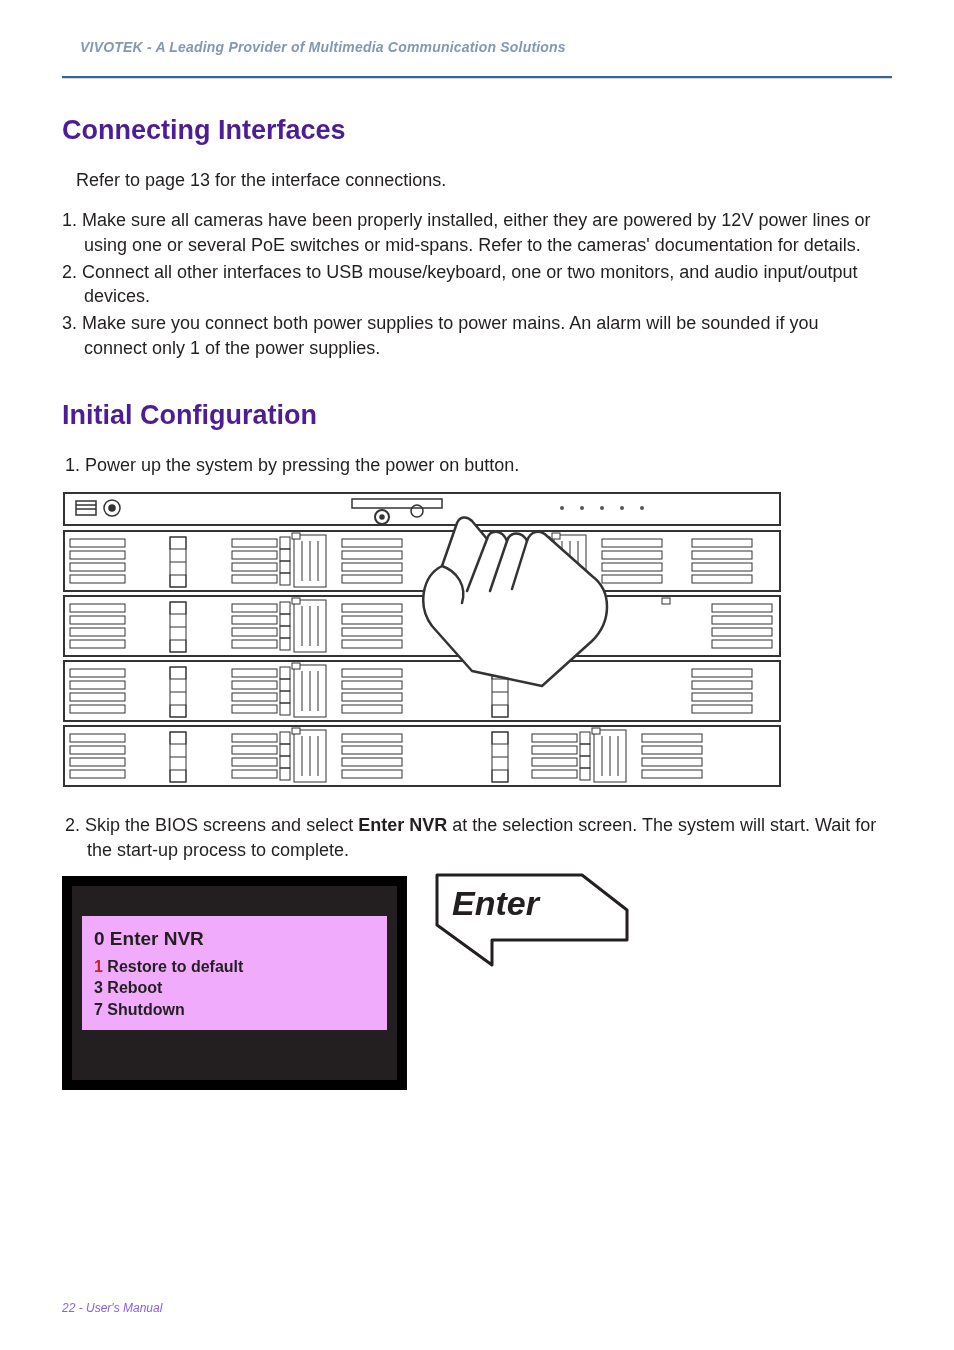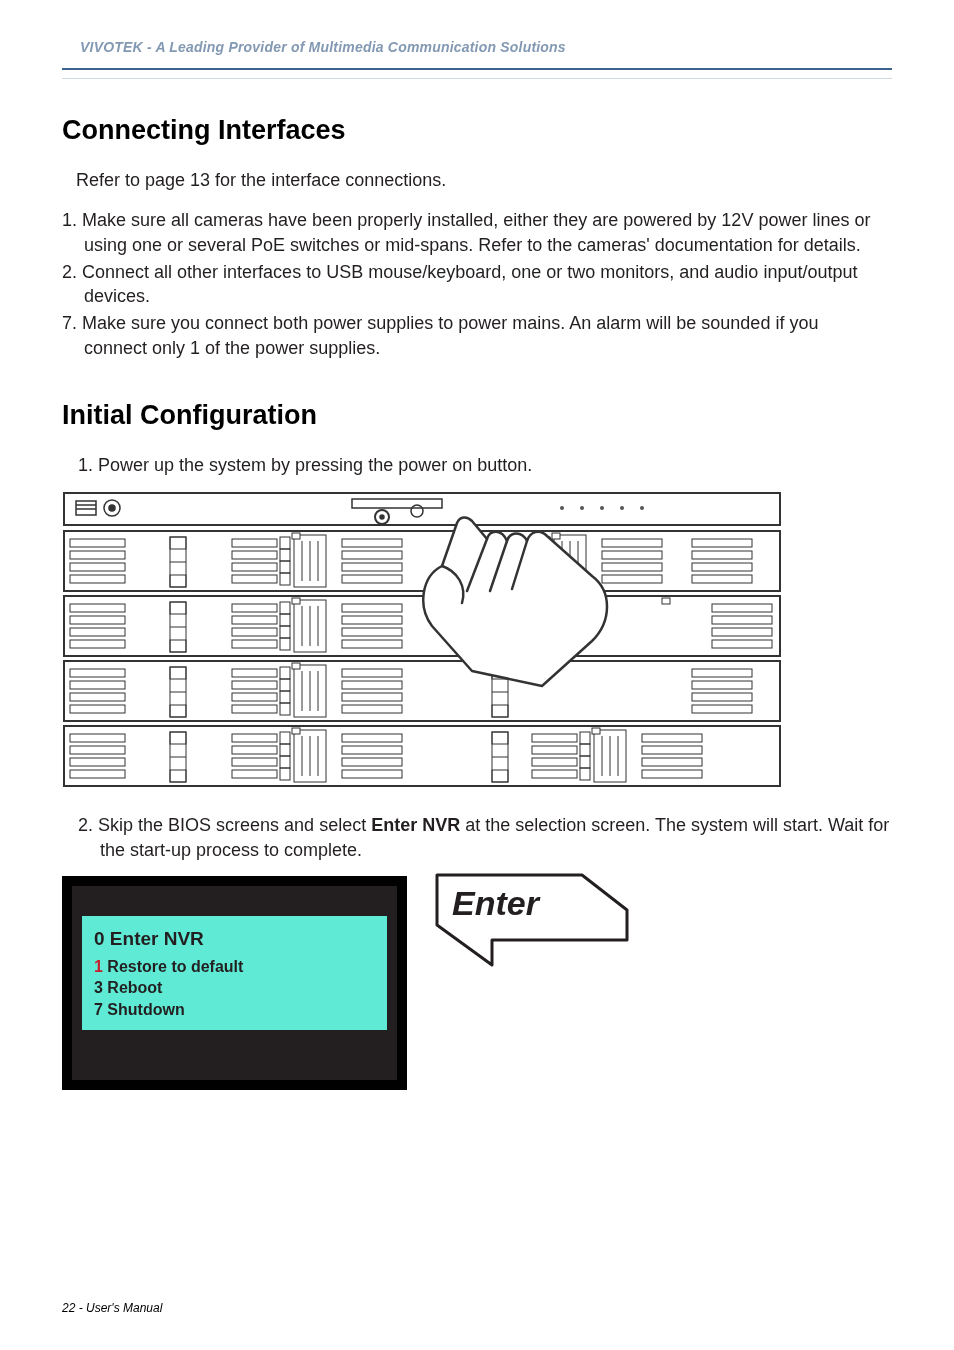--- a/index.html
+++ b/index.html
@@ -15,21 +15,21 @@
     height: 1350px;
     position: relative;
     box-sizing: border-box;
   }
   .header-bar {
     position: absolute;
     top: 38px;
     left: 62px;
     right: 62px;
     border-bottom: 2px solid #3a6390;
-    padding-bottom: 12px;
+    padding-bottom: 20px;
   }
   .header-text {
     font-size: 14px;
     font-style: italic;
     font-weight: bold;
     color: #8399b3;
     letter-spacing: 0.2px;
     padding-left: 18px;
   }
   .second-rule {
@@ -42,21 +42,21 @@
   .content {
     position: absolute;
     top: 105px;
     left: 62px;
     right: 62px;
     color: #231f20;
   }
   h2 {
     font-size: 27px;
     font-weight: bold;
-    color: #000000;
+    color: #4c1d95;
     margin: 10px 0 22px 0;
   }
   .para {
     font-size: 18px;
     line-height: 1.35;
     margin: 0 0 16px 14px;
   }
   ol.num {
     list-style: none;
     padding: 0;
@@ -68,21 +68,21 @@
     margin-bottom: 3px;
     padding-left: 22px;
     text-indent: -22px;
   }
   .sec2 {
     margin-top: 40px;
   }
   .step {
     font-size: 18px;
     line-height: 1.35;
-    margin: 0 0 14px 16px;
+    margin: 0 0 14px 3px;
     padding-left: 22px;
     text-indent: -22px;
   }
   .device-figure {
     margin: 10px 0 20px 0;
   }
   .device-figure svg {
     display: block;
   }
   .boot-row {
@@ -94,21 +94,21 @@
   .boot-screen {
     width: 345px;
     border: 10px solid #010101;
     background: #231f20;
     color: #fff;
     padding: 0 0 50px 0;
     position: relative;
     box-sizing: border-box;
   }
   .boot-inner {
-    background: #5eead4;
+    background: #f0abfc;
     color: #231f20;
     margin: 0 10px 0 10px;
     padding: 8px 10px 10px 12px;
   }
   .boot-gap {
     height: 30px;
     background: #231f20;
   }
   .boot-line {
     font-size: 16px;
@@ -130,21 +130,21 @@
   }
   .enter-key svg {
     display: block;
   }
   .footer {
     position: absolute;
     bottom: 35px;
     left: 62px;
     font-size: 12px;
     font-style: italic;
-    color: #000000;
+    color: #8b5cf6;
   }
 </style>
 </head>
 <body>
 
 <div class="page">
 
   <div class="header-bar">
     <span class="header-text">VIVOTEK - A Leading Provider of Multimedia Communication Solutions</span>
   </div>
@@ -152,21 +152,21 @@
 
   <div class="content">
 
     <h2>Connecting Interfaces</h2>
 
     <p class="para">Refer to page 13 for the interface connections.</p>
 
     <ol class="num">
       <li>1. Make sure all cameras have been properly installed, either they are powered by 12V power lines or using one or several PoE switches or mid-spans. Refer to the cameras' documentation for details.</li>
       <li>2. Connect all other interfaces to USB mouse/keyboard, one or two monitors, and audio input/output devices.</li>
-      <li>7. Make sure you connect both power supplies to power mains. An alarm will be sounded if you connect only 1 of the power supplies.</li>
+      <li>3. Make sure you connect both power supplies to power mains. An alarm will be sounded if you connect only 1 of the power supplies.</li>
     </ol>
 
     <div class="sec2">
       <h2>Initial Configuration</h2>
 
       <p class="step">1. Power up the system by pressing the power on button.</p>
 
       <div class="device-figure">
         <svg width="720" height="302" viewBox="0 0 720 302" xmlns="http://www.w3.org/2000/svg">
 

